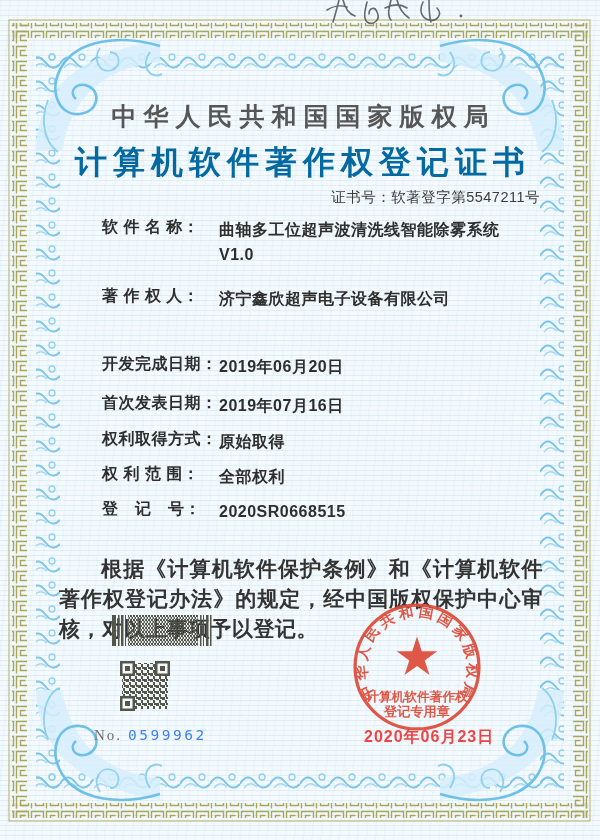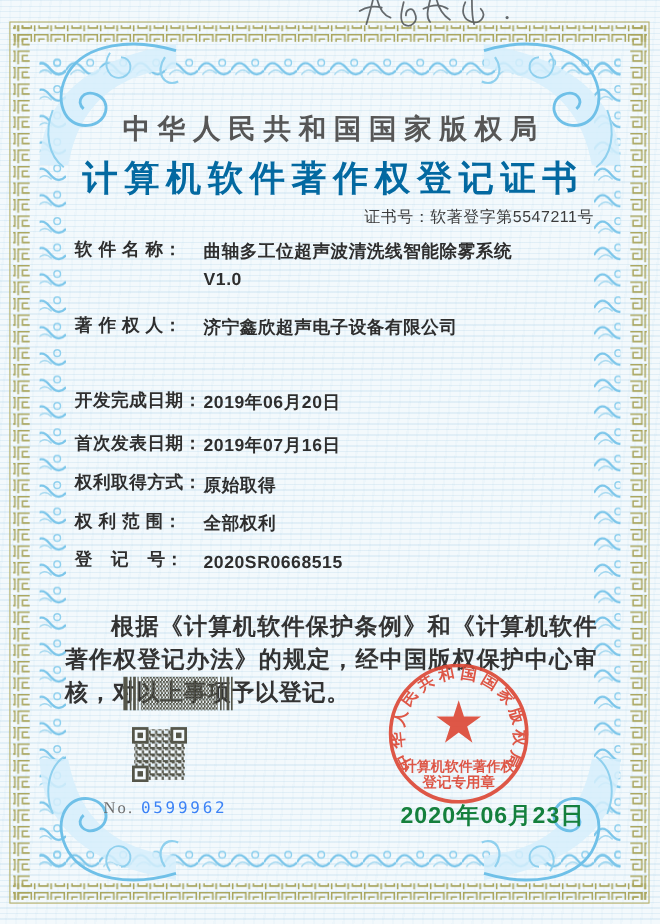--- a/index.html
+++ b/index.html
@@ -36,21 +36,21 @@
     position:absolute;top:141px;left:0;right:0;text-align:center;
     font-family:"Liberation Serif","DejaVu Serif",serif;
     font-size:32px;font-weight:700;letter-spacing:6px;color:#0369a1;
     text-indent:6px;
   }
   .cert-no{
     position:absolute;top:188px;right:60px;
     font-size:14.5px;font-weight:400;color:#3c3c3c;letter-spacing:.5px;
   }
   .field{position:absolute;left:68px;font-size:16px;font-weight:700;color:#2e2e2e;}
-  .field .lbl{display:inline-block;width:117px;letter-spacing:.5px;vertical-align:top;}
+  .field .lbl{display:inline-block;width:117px;letter-spacing:.5px;vertical-align:top;margin-left:34px;}
   .field .val{display:inline-block;max-width:350px;letter-spacing:.5px;vertical-align:top;line-height:25px;}
   .f1{top:217px;} .f2{top:286px;} .f3{top:354px;} .f4{top:393px;}
   .f5{top:429px;} .f6{top:464px;} .f7{top:499px;}
   .statement{
     position:absolute;left:59px;top:533px;width:484px;
     font-family:"Liberation Serif","DejaVu Serif",serif;
     font-size:21px;font-weight:600;color:#333;
     line-height:30px;text-indent:2em;letter-spacing:.6px;text-align:justify;
   }
   .barcode{position:absolute;left:112px;top:615px;}
@@ -59,21 +59,21 @@
     position:absolute;left:94px;top:727px;font-size:15px;
     font-family:"Liberation Serif","DejaVu Serif",serif;
   }
   .serial .no{color:#6e6e6e;letter-spacing:2px;margin-top:16px;}
   .serial .num{
     color:#3b82f6;font-family:"DejaVu Sans Mono",monospace;
     font-size:14.5px;letter-spacing:2.5px;margin-left:6px;
   }
   .issue-date{
     position:absolute;left:364px;top:727px;
-    font-size:21px;font-weight:700;color:#15803d;letter-spacing:1px;
+    font-size:16px;font-weight:700;color:#ef4444;letter-spacing:1px;
   }
   .seal{position:absolute;left:351px;top:601px;opacity:.92;}
   .handwriting{position:absolute;left:325px;top:0;}
 </style>
 </head>
 <body>
 
 <div class="paper"></div>
 
 <svg class="frame-svg" width="600" height="840" viewBox="0 0 600 840">

